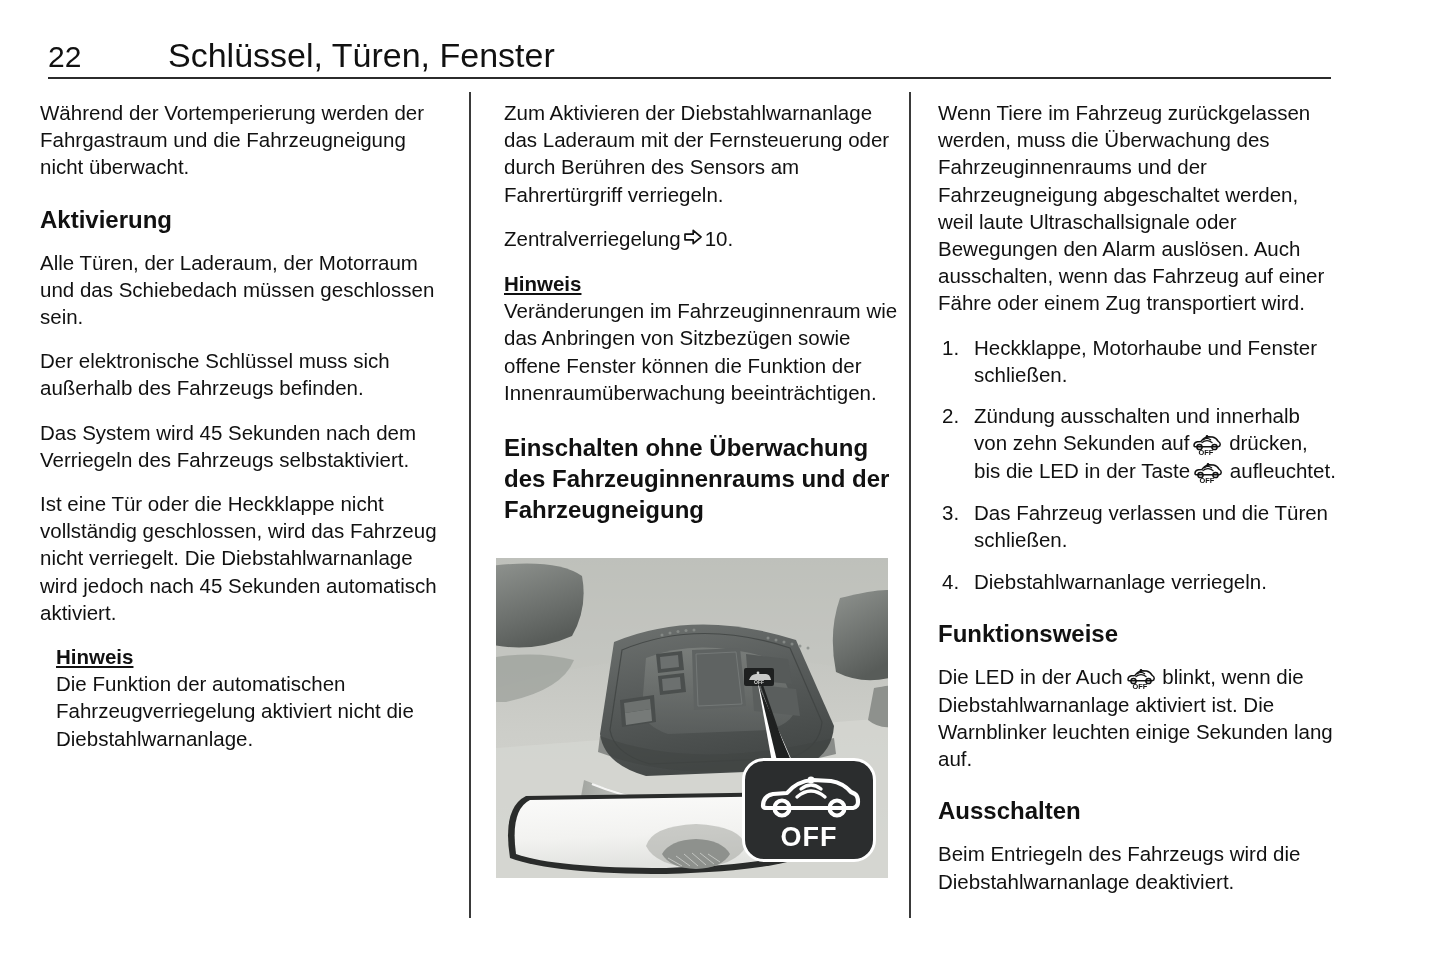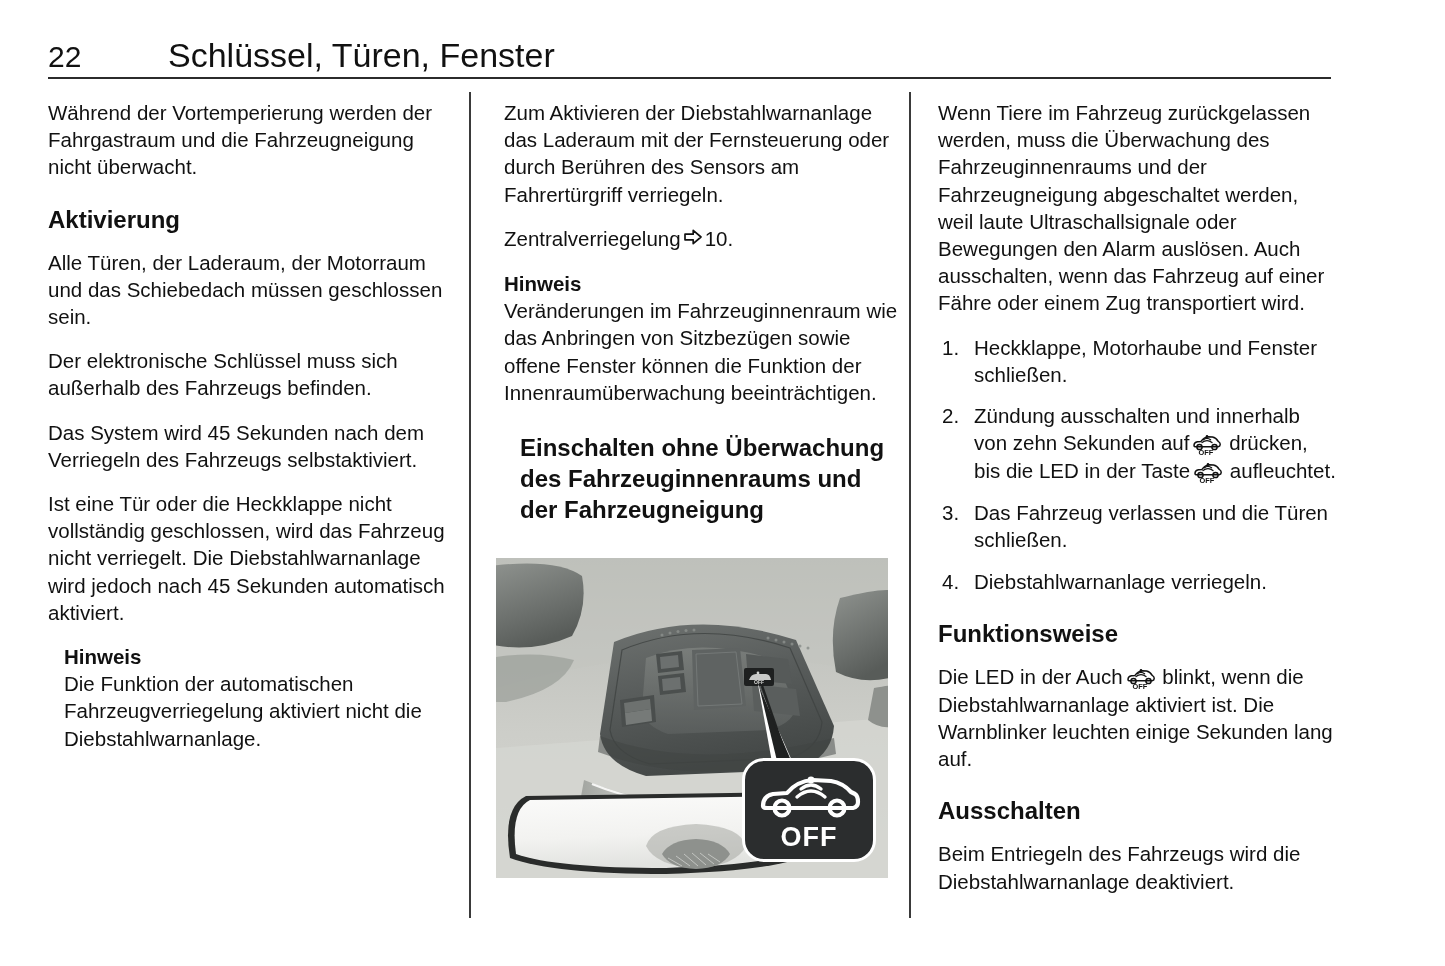--- a/index.html
+++ b/index.html
@@ -60,21 +60,21 @@
   }
 
   
   .col {
     position: absolute;
     top: 99px;
     width: 398px;
     font-size: 20.5px;
     line-height: 27.2px;
   }
-  .col-1 { left: 48px; }
+  .col-1 { left: 40px; }
   .col-2 { left: 504px; }
   .col-3 { left: 938px; }
 
   .divider {
     position: absolute;
     top: 92px;
     width: 2px;
     height: 826px;
     background: #3a3a3a;
   }
@@ -88,30 +88,31 @@
   p.body:last-child { margin-bottom: 0; }
 
   h2.section {
     margin: 24px 0 14px 0;
     font-size: 24px;
     font-weight: bold;
     line-height: 30px;
   }
 
   h2.section.multiline {
-    margin: 26px 0 16px 16px;
+    margin: 26px 0 16px 0;
     line-height: 31px;
   }
 
   .note {
     margin: 0 0 17px 16px;
   }
   .note .note-title {
     font-weight: bold;
     display: block;
+    text-decoration: underline;
   }
   .note .note-body {
     display: block;
   }
 
   
   ol.steps {
     margin: 6px 0 22px 0;
     padding: 0;
     list-style: none;

